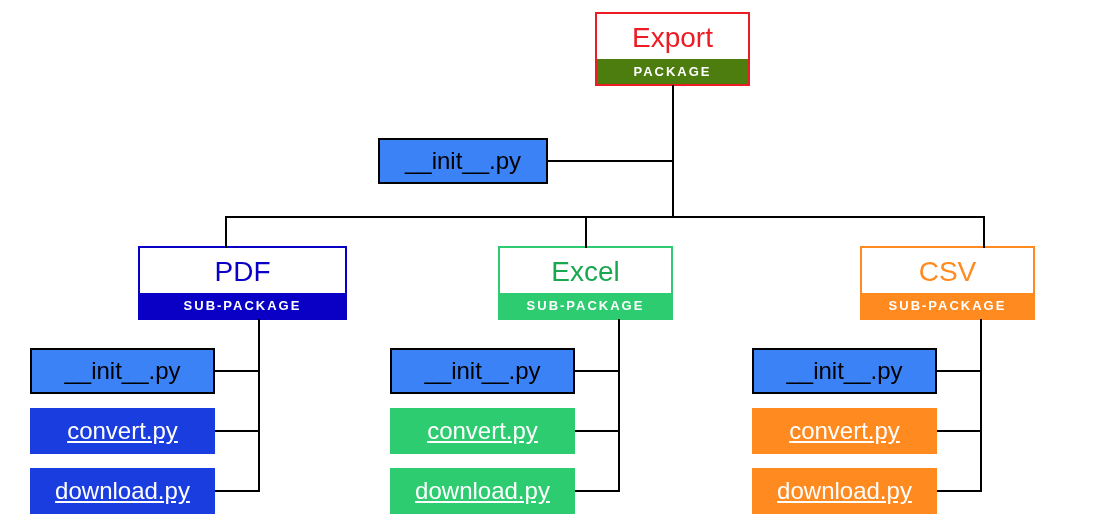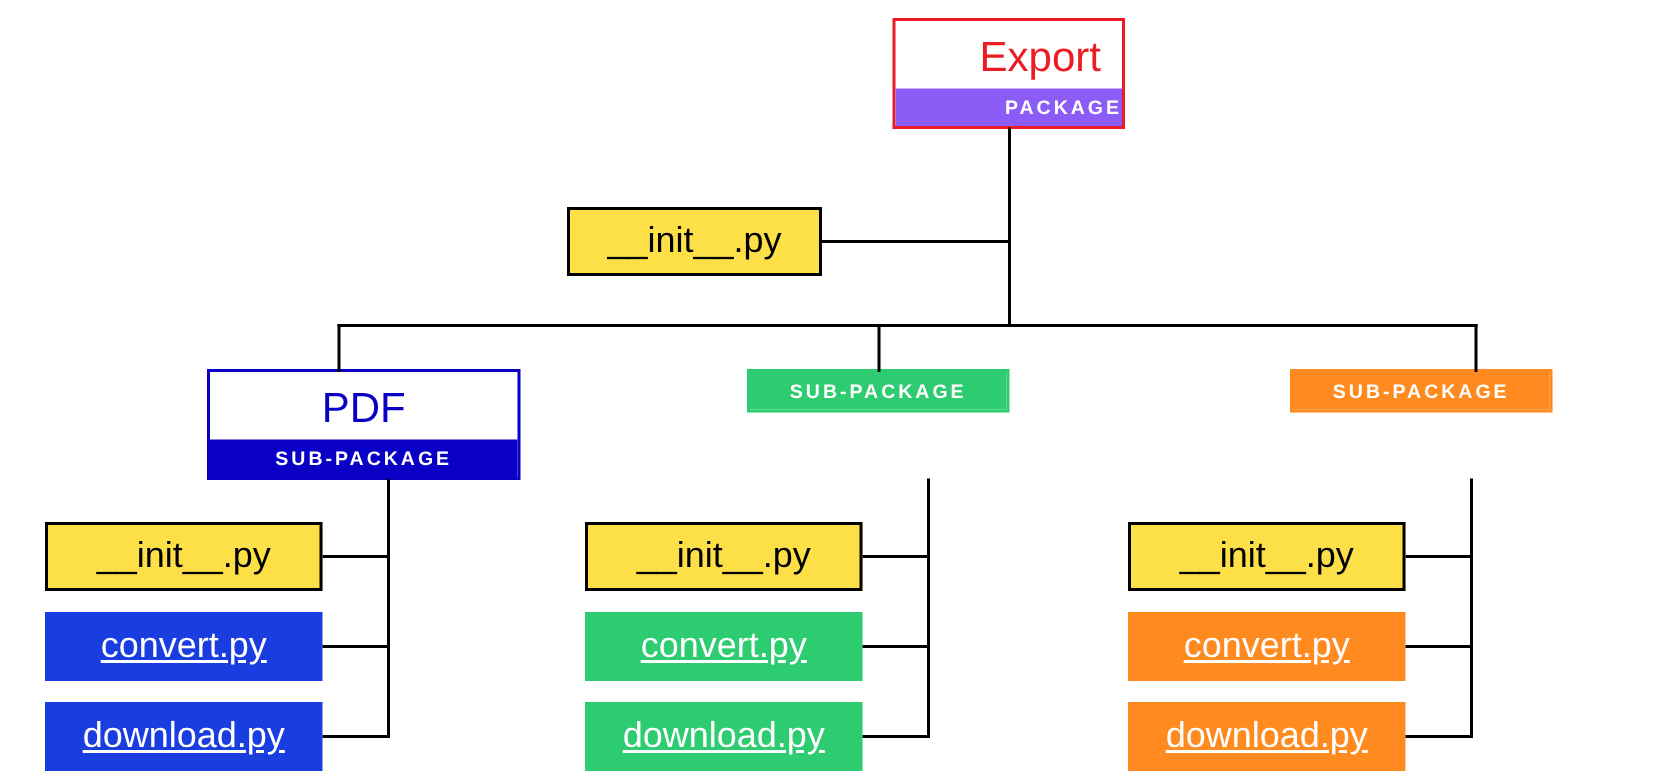--- a/index.html
+++ b/index.html
@@ -28,34 +28,34 @@
     font-size: 13px;
     letter-spacing: 2px;
     font-weight: 700;
     color: #fff;
     padding: 5px 0 5px;
   }
 
   .file {
     position: absolute;
     border: 2px solid #000;
-    background: #fde047;
+    background: #3b82f6;
     font-size: 24px;
     padding: 7px 14px;
     text-align: center;
     color: #000;
   }
   .file.solid { color: #fff; border: none; padding: 9px 14px; text-decoration: underline; }
 
   .line { position: absolute; background: #000; }
 
   
   .c-red    { border-color: #ed1c24; }
   .c-red .title { color: #ed1c24; }
-  .c-red .tag   { background: #8b5cf6; }
+  .c-red .tag   { background: #4d7c0f; }
 
   .c-blue   { border-color: #0a00c5; }
   .c-blue .title { color: #0a00c5; }
   .c-blue .tag   { background: #0a00c5; }
   .bg-blue  { background: #1a3de0; }
 
   .c-green  { border-color: #2ecc71; }
   .c-green .title { color: #18a850; }
   .c-green .tag   { background: #2ecc71; }
   .bg-green { background: #2ecc71; }
@@ -63,43 +63,45 @@
   .c-orange { border-color: #ff8a1f; }
   .c-orange .title { color: #ff8a1f; }
   .c-orange .tag   { background: #ff8a1f; }
   .bg-orange{ background: #ff8a1f; }
 </style>
 </head>
 <body>
 
 <div class="canvas">
 
-  <div class="node c-red" style="left:595px; top:12px; width:155px;text-align:right;">
+  <div class="node c-red" style="left:595px; top:12px; width:155px;">
     <div class="title">Export</div>
     <div class="tag">PACKAGE</div>
   </div>
 
   <div class="file" style="left:378px; top:138px; width:170px;">__init__.py</div>
 
   <div class="node c-blue" style="left:138px; top:246px; width:209px;">
     <div class="title">PDF</div>
     <div class="tag">SUB-PACKAGE</div>
   </div>
   <div class="file" style="left:30px; top:348px; width:185px;">__init__.py</div>
   <div class="file solid bg-blue" style="left:30px; top:408px; width:185px;">convert.py</div>
   <div class="file solid bg-blue" style="left:30px; top:468px; width:185px;">download.py</div>
 
   <div class="node c-green" style="left:498px; top:246px; width:175px;">
+    <div class="title">Excel</div>
     <div class="tag">SUB-PACKAGE</div>
   </div>
   <div class="file" style="left:390px; top:348px; width:185px;">__init__.py</div>
   <div class="file solid bg-green" style="left:390px; top:408px; width:185px;">convert.py</div>
   <div class="file solid bg-green" style="left:390px; top:468px; width:185px;">download.py</div>
 
   <div class="node c-orange" style="left:860px; top:246px; width:175px;">
+    <div class="title">CSV</div>
     <div class="tag">SUB-PACKAGE</div>
   </div>
   <div class="file" style="left:752px; top:348px; width:185px;">__init__.py</div>
   <div class="file solid bg-orange" style="left:752px; top:408px; width:185px;">convert.py</div>
   <div class="file solid bg-orange" style="left:752px; top:468px; width:185px;">download.py</div>
 
   <div class="line" style="left:672px; top:85px; width:2px; height:131px;"></div>
 
   <div class="line" style="left:225px; top:216px; width:760px; height:2px;"></div>
 

